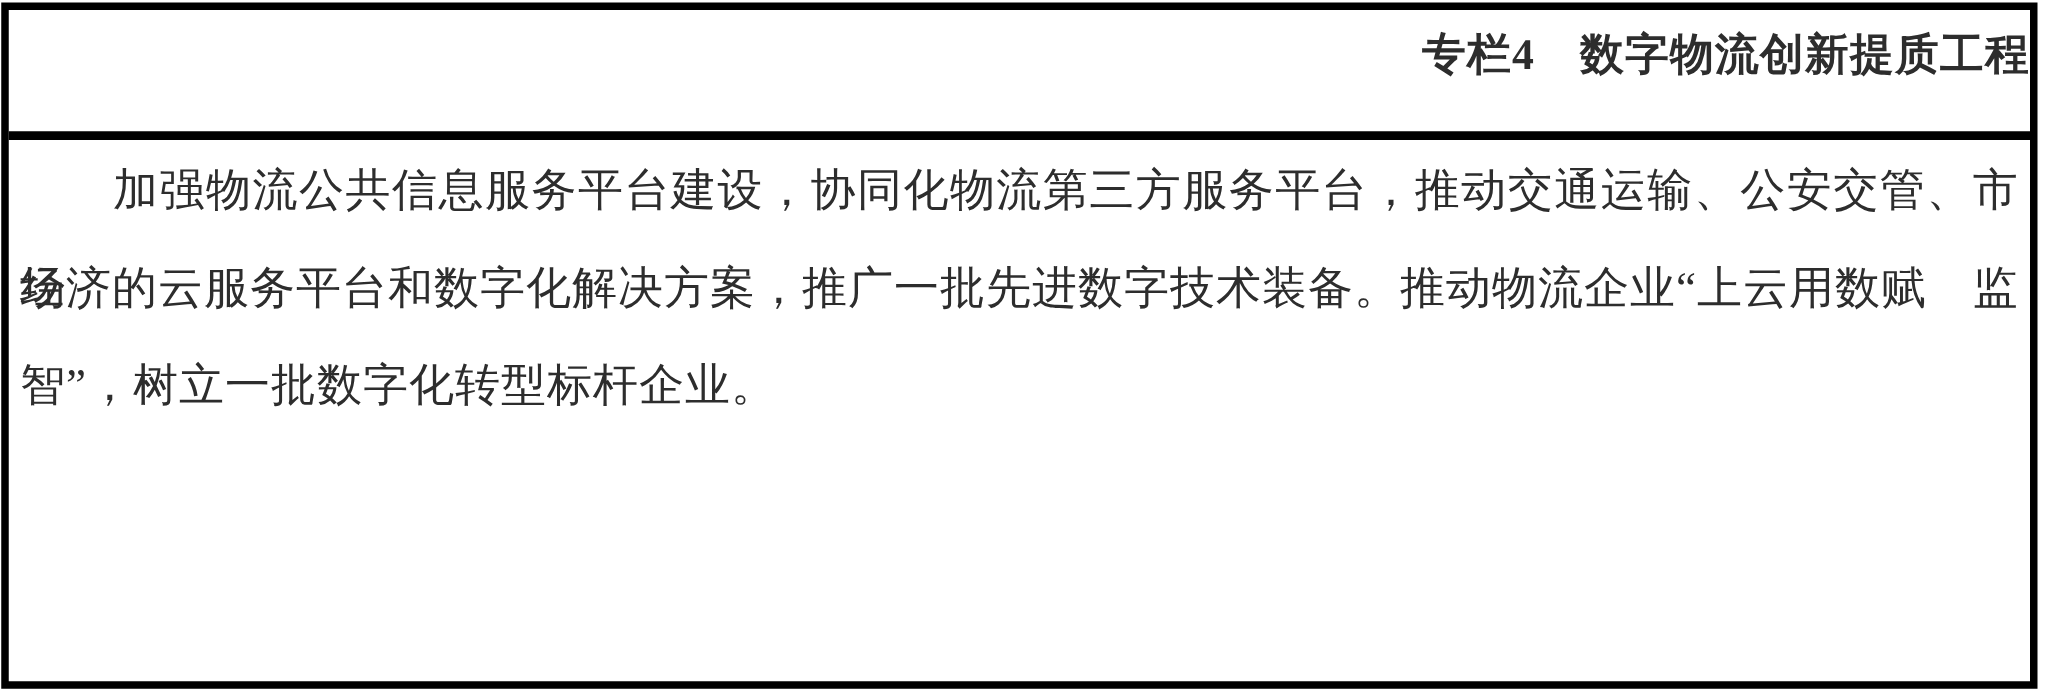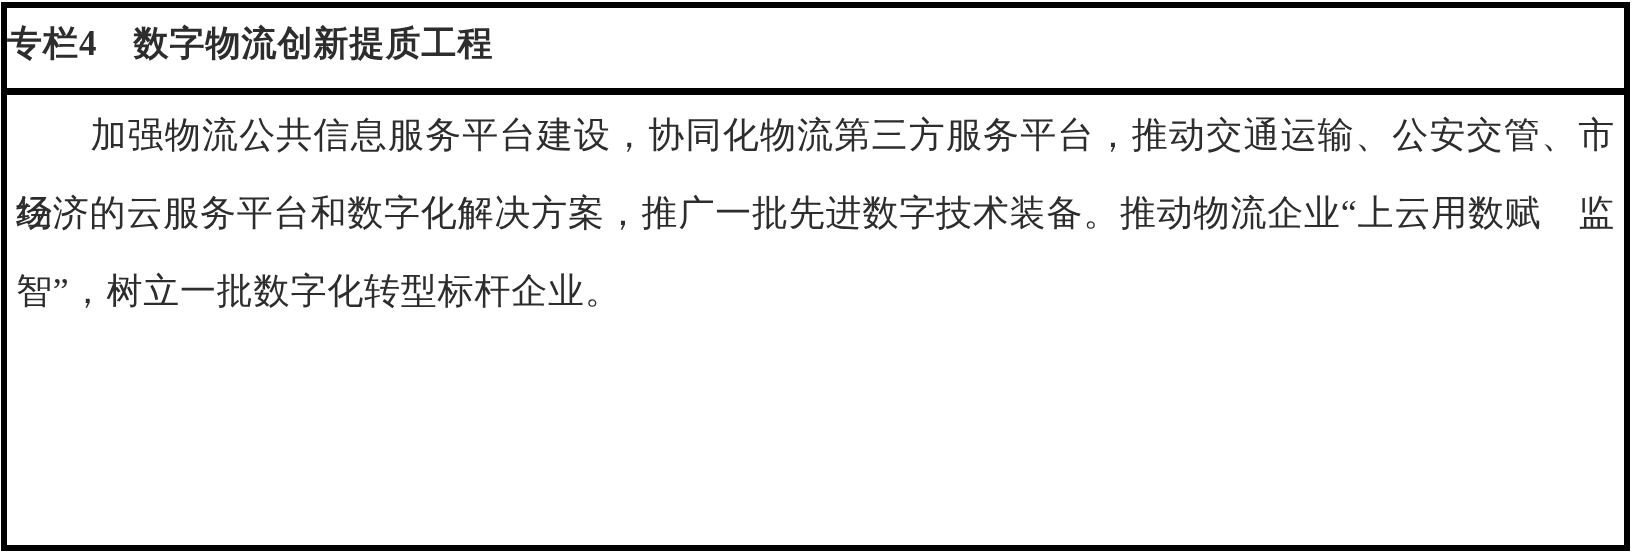--- a/index.html
+++ b/index.html
@@ -20,23 +20,23 @@
     left: 1px;
     top: 2px;
     width: 1629px;
     height: 549px;
     box-sizing: border-box;
     border: 6px solid #000000;
     background: #ffffff;
   }
   .title-row {
     box-sizing: border-box;
-    height: 87px;
+    height: 104px;
     border-bottom: 7px solid #000000;
-    text-align: left;
+    text-align: right;
     padding-top: 14px;
   }
   .title-text {
     display: inline-block;
     font-size: 35px;
     font-weight: bold;
     line-height: 44px;
     letter-spacing: 1px;
     color: #2d2d2d;
     white-space: nowrap;

